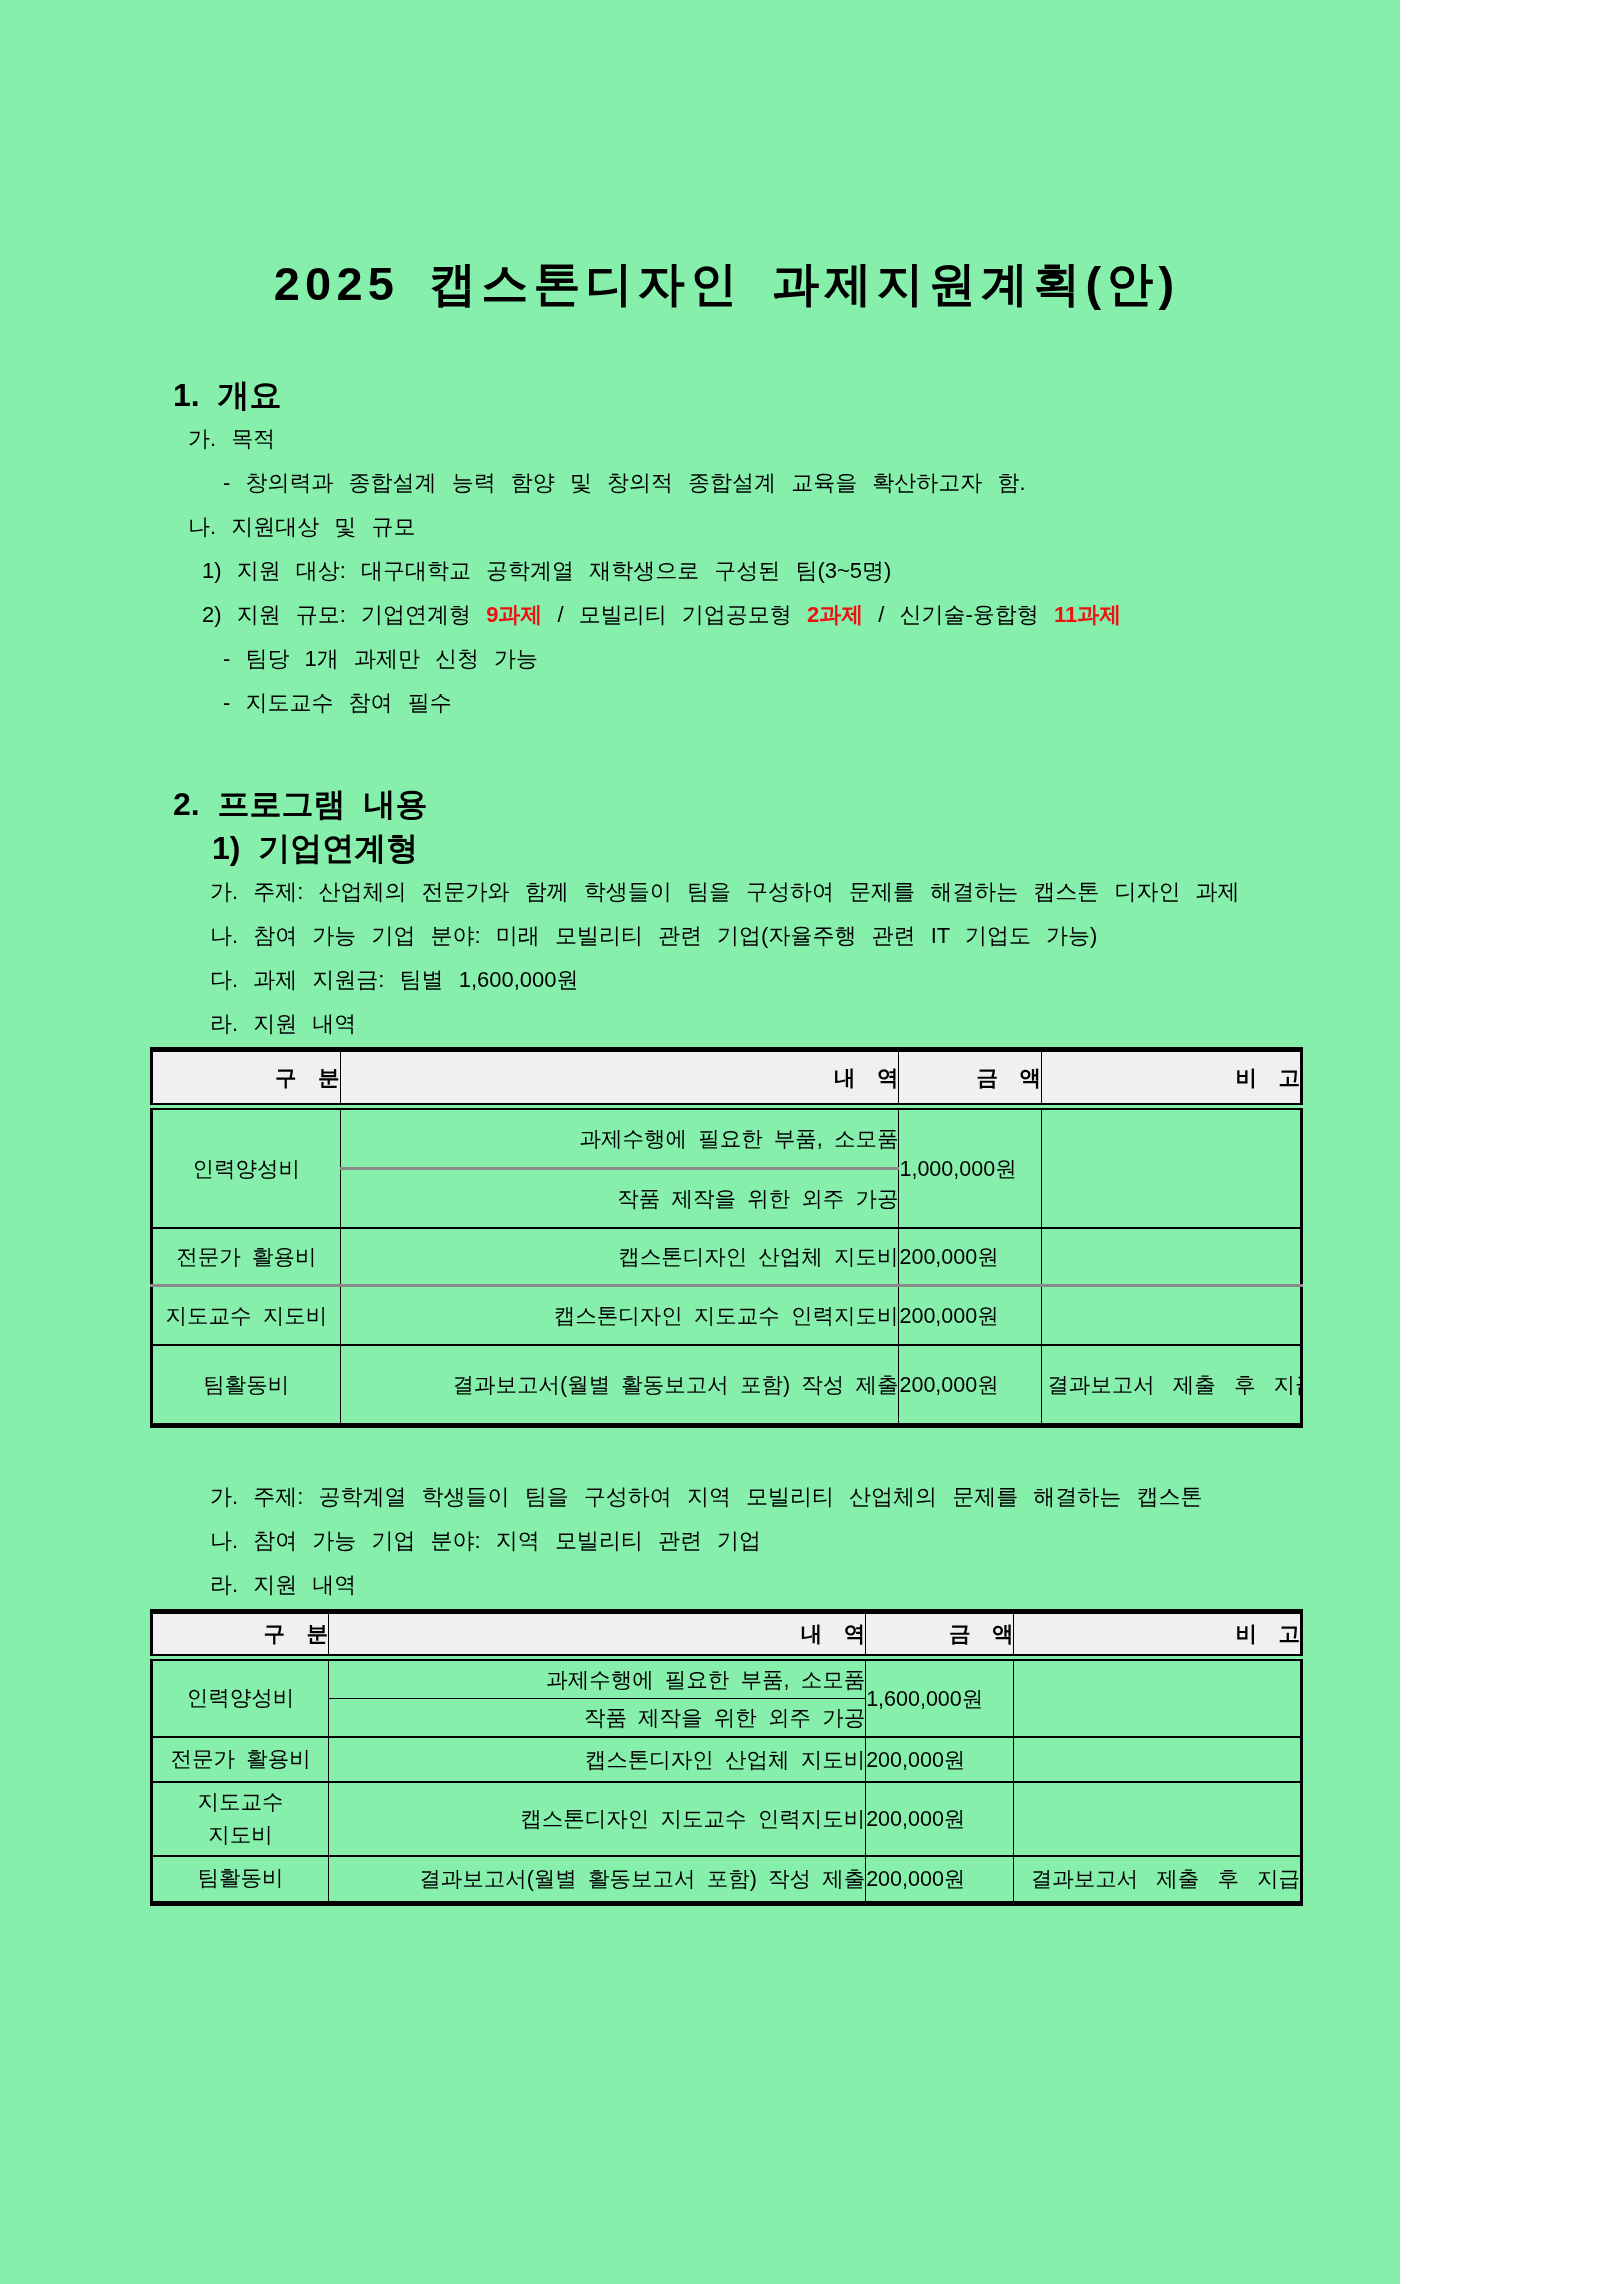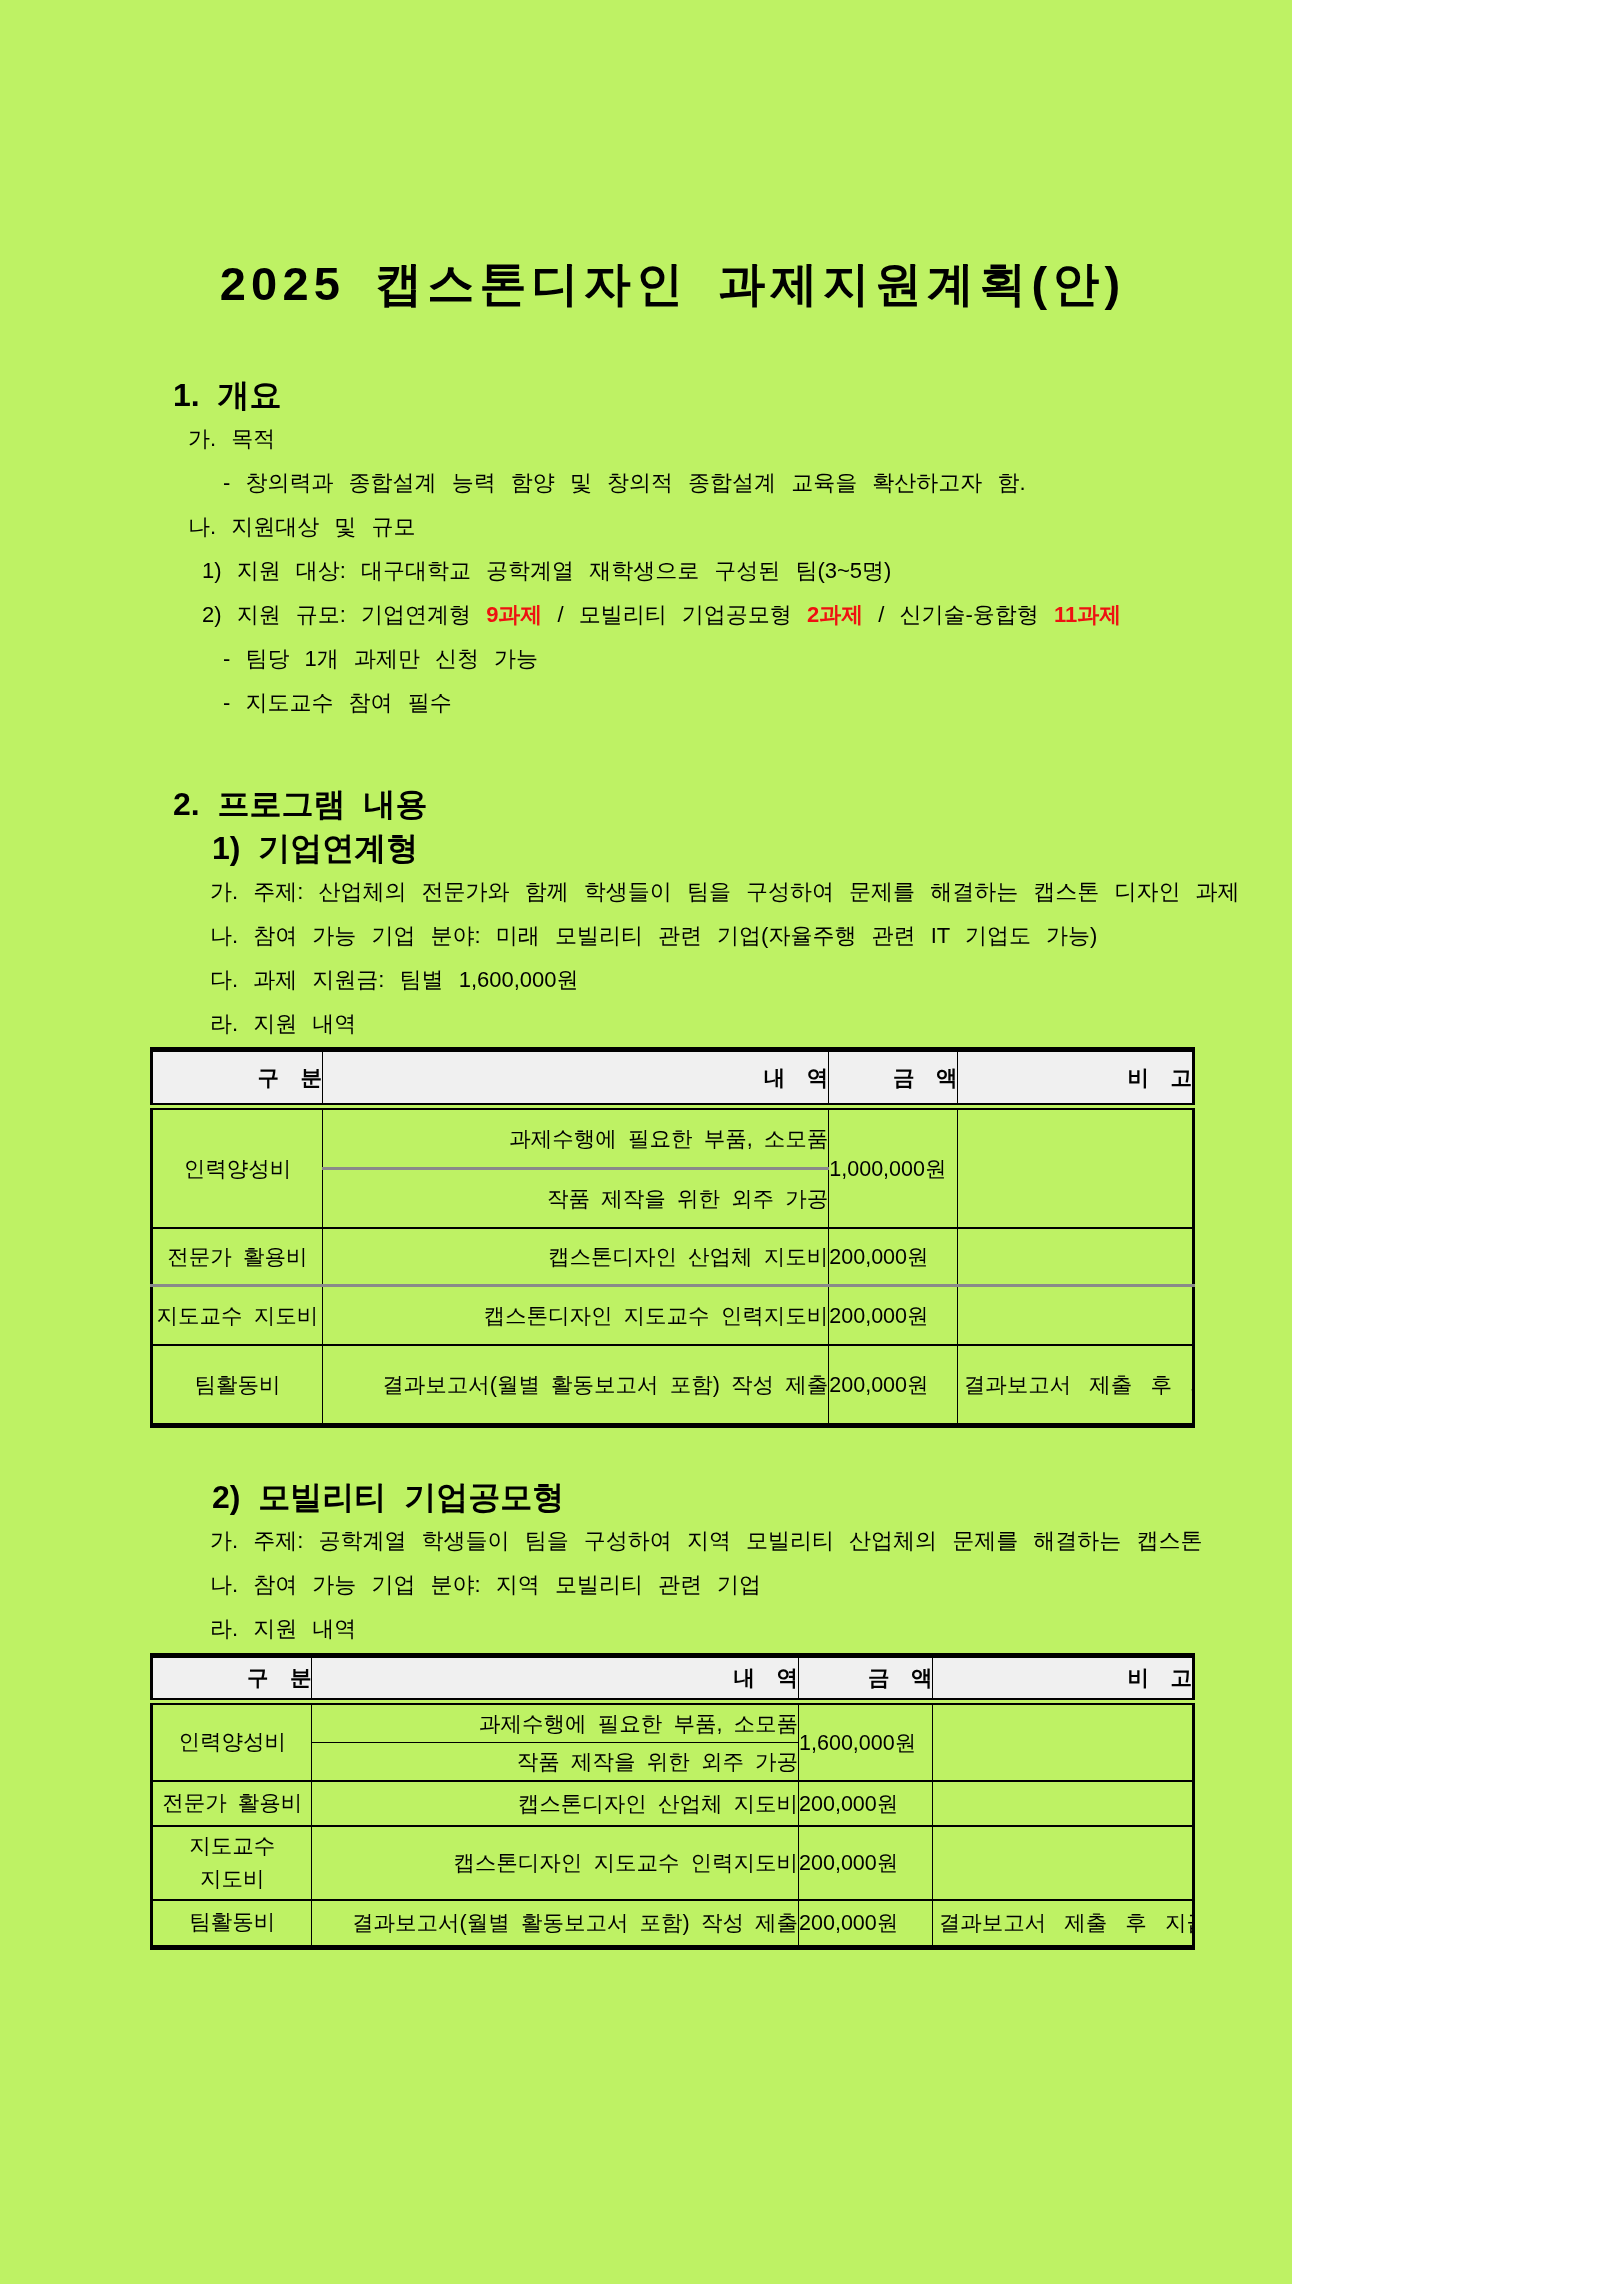--- a/index.html
+++ b/index.html
@@ -2,25 +2,25 @@
 <html style="font-size:10.4px"><head>
 <meta charset="utf-8">
 <style>
   html, body {
     margin: 0;
     padding: 0;
     background: #ffffff;
   }
   .page {
     position: relative;
-    width: 1292px;
+    width: 1400px;
     height: 2284px;
     box-sizing: border-box;
     padding: 0 97px 0 150px;
-    background: #bef264;
+    background: #86efac;
     color: #000000;
     font-family: "Liberation Sans", sans-serif;
     overflow: hidden;
   }
   .title {
     margin: 254px 0 0 0;
     text-align: center;
     font-size: 47px;
     font-weight: 700;
     letter-spacing: 5.2px;
@@ -174,21 +174,20 @@
               <td class="item">결과보고서(월별 활동보고서 포함) 작성 제출</td>
               <td class="amt">200,000원</td>
               <td class="note">결과보고서 제출 후 지급</td>
             </tr>
           </tbody>
         </table>
       </div>
     </div>
 
     <div class="prog2">
-      <div class="hline ind1b">2) 모빌리티 기업공모형</div>
       <div class="line ind2b">가. 주제: 공학계열 학생들이 팀을 구성하여 지역 모빌리티 산업체의 문제를 해결하는 캡스톤</div>
       <div class="line ind2b">나. 참여 가능 기업 분야: 지역 모빌리티 관련 기업</div>
       <div class="line ind2b">라. 지원 내역</div>
 
       <div class="tablewrap2">
         <table class="t t2">
           <colgroup>
               <col class="c1">
               <col class="c2">
               <col class="c3">

